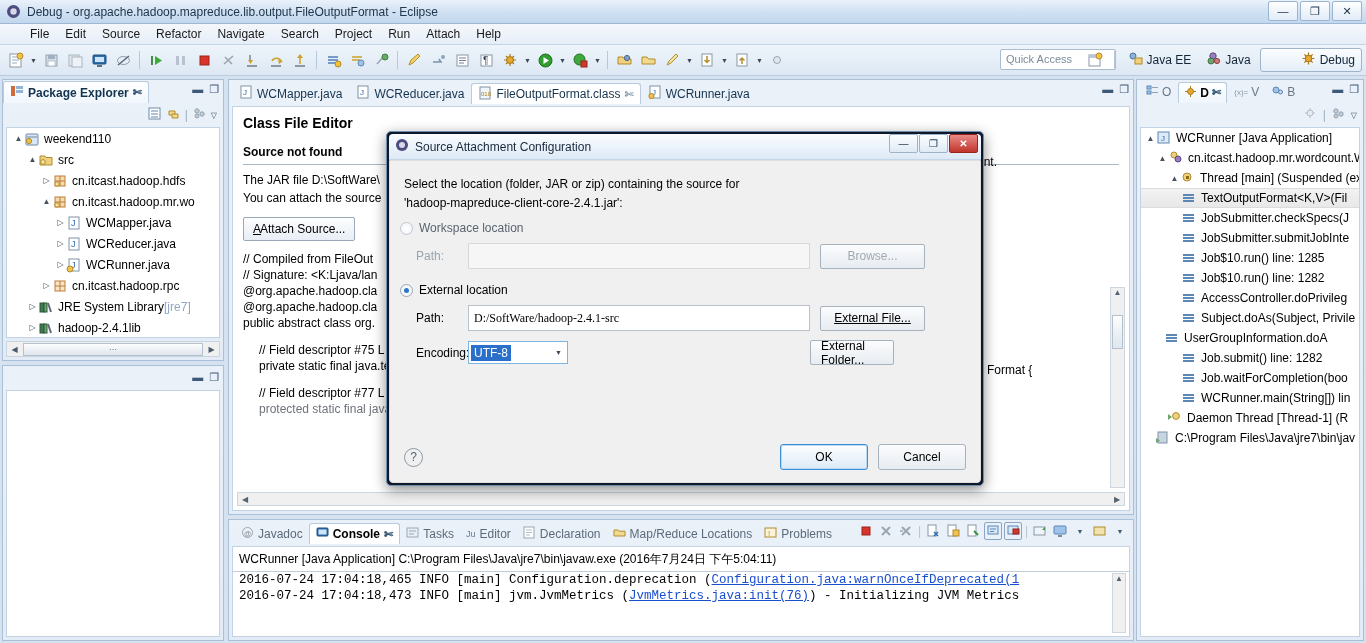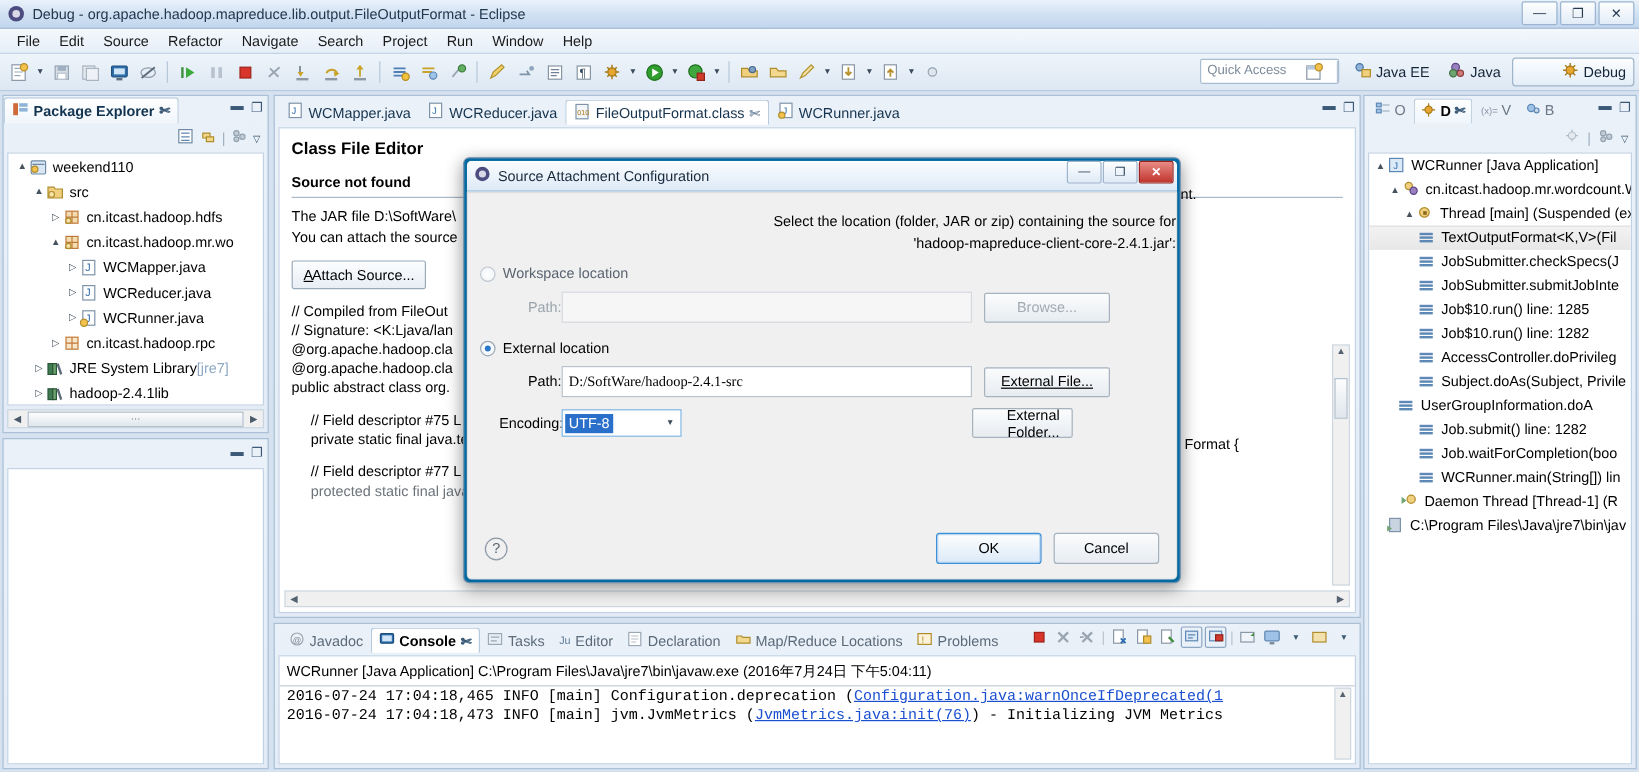--- a/index.html
+++ b/index.html
@@ -23,21 +23,21 @@
     width:30px;height:20px;border:1px solid #9bb4cf;border-radius:2px;
     background:linear-gradient(#fdfefe,#e2ecf7);
     display:flex;align-items:center;justify-content:center;
     font-size:11px;color:#24394f;
   }
   .winbtn.close{ }
   
   .menubar{
     height:21px; background:linear-gradient(#f4f8fc,#e6eef8);
     border-bottom:1px solid #c3d4e6; display:flex; align-items:center;
-    padding-left:6px; font-size:12px;
+    padding-left:22px; font-size:12px;
   }
   .menubar div{ padding:2px 8px; color:#1a1a1a; }
   
   .toolbar{
     height:31px; background:linear-gradient(#eef4fa,#dde8f4);
     border-bottom:1px solid #b9cbdf; display:flex; align-items:center;
     padding-left:4px; position:relative;
   }
   .tb-btn{ width:22px;height:22px;display:flex;align-items:center;justify-content:center;
     margin:0 1px; border-radius:2px; }
@@ -140,23 +140,22 @@
   .dtab{display:flex;align-items:center;gap:3px;font-size:12px;padding:2px 5px;color:#6a7886;}
   .dtab.active{background:linear-gradient(#ffffff,#eef5fc);border:1px solid #b7cade;border-bottom:none;
     border-radius:3px 3px 0 0;color:#000;font-weight:bold;}
   .dbg-body{position:absolute;left:3px;right:3px;top:47px;bottom:3px;background:#fff;border:1px solid #c3d3e3;overflow:hidden;}
   .dbg-toolrow{position:absolute;right:6px;top:26px;display:flex;align-items:center;gap:5px;}
   .drow{display:flex;align-items:center;height:20px;white-space:nowrap;font-size:12px;padding-left:2px;}
   .drow.sel{background:linear-gradient(#f2f2f2,#e8e8e8);border-top:1px solid #dcdcdc;border-bottom:1px solid #dcdcdc;}
   
   .dlg{
     position:absolute; left:386px; top:131px; width:598px; height:355px;
-    background:#0369a1; border:1px solid #6f8faf; border-radius:5px;
+    background:#0f172a; border:1px solid #6f8faf; border-radius:5px;
     box-shadow:0 4px 14px rgba(0,0,0,.45);
-    text-align:right;
   }
   .dlg-tb{
     height:26px; margin:2px; border-radius:4px 4px 0 0;
     background:linear-gradient(#fbfdff,#e9f1fa 60%,#dde9f6);
     border-bottom:1px solid #c5d6e6; display:flex;align-items:center;padding-left:6px;position:relative;
   }
   .dlg-title{font-size:12px;color:#17293b;}
   .dlg-btns{position:absolute;right:3px;top:0px;display:flex;gap:1px;}
   .dlg-btn{width:29px;height:19px;border:1px solid #9db4cb;border-radius:2px;
     background:linear-gradient(#fcfeff,#dfeaf5);display:flex;align-items:center;justify-content:center;
@@ -212,21 +211,21 @@
 
 <div class="menubar">
   <div>File</div>
   <div>Edit</div>
   <div>Source</div>
   <div>Refactor</div>
   <div>Navigate</div>
   <div>Search</div>
   <div>Project</div>
   <div>Run</div>
-  <div>Window</div>
+  <div>Attach</div>
   <div>Help</div>
 </div>
 
 <div class="toolbar">
   <div class="tb-btn">
       <svg width="17" height="17">
         <rect x="2" y="2" width="11" height="13" fill="#fff" stroke="#8a98a8"></rect>
         <path d="M4 5h7M4 8h7M4 11h5" stroke="#9ab" stroke-width="1"></path>
         <circle cx="12" cy="4" r="3" fill="#f2c14e" stroke="#b98e24"></circle>
       </svg>

